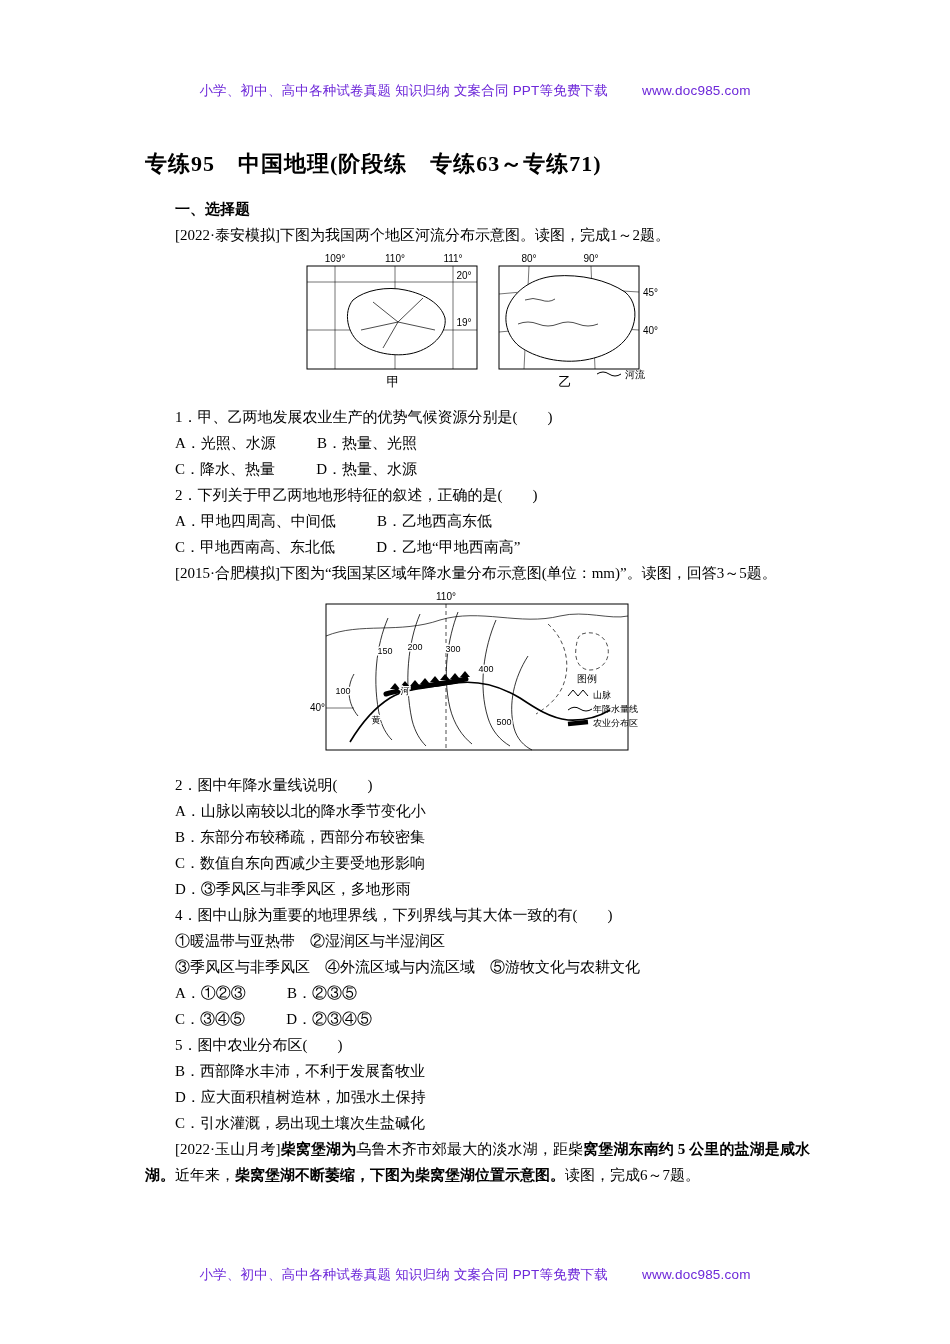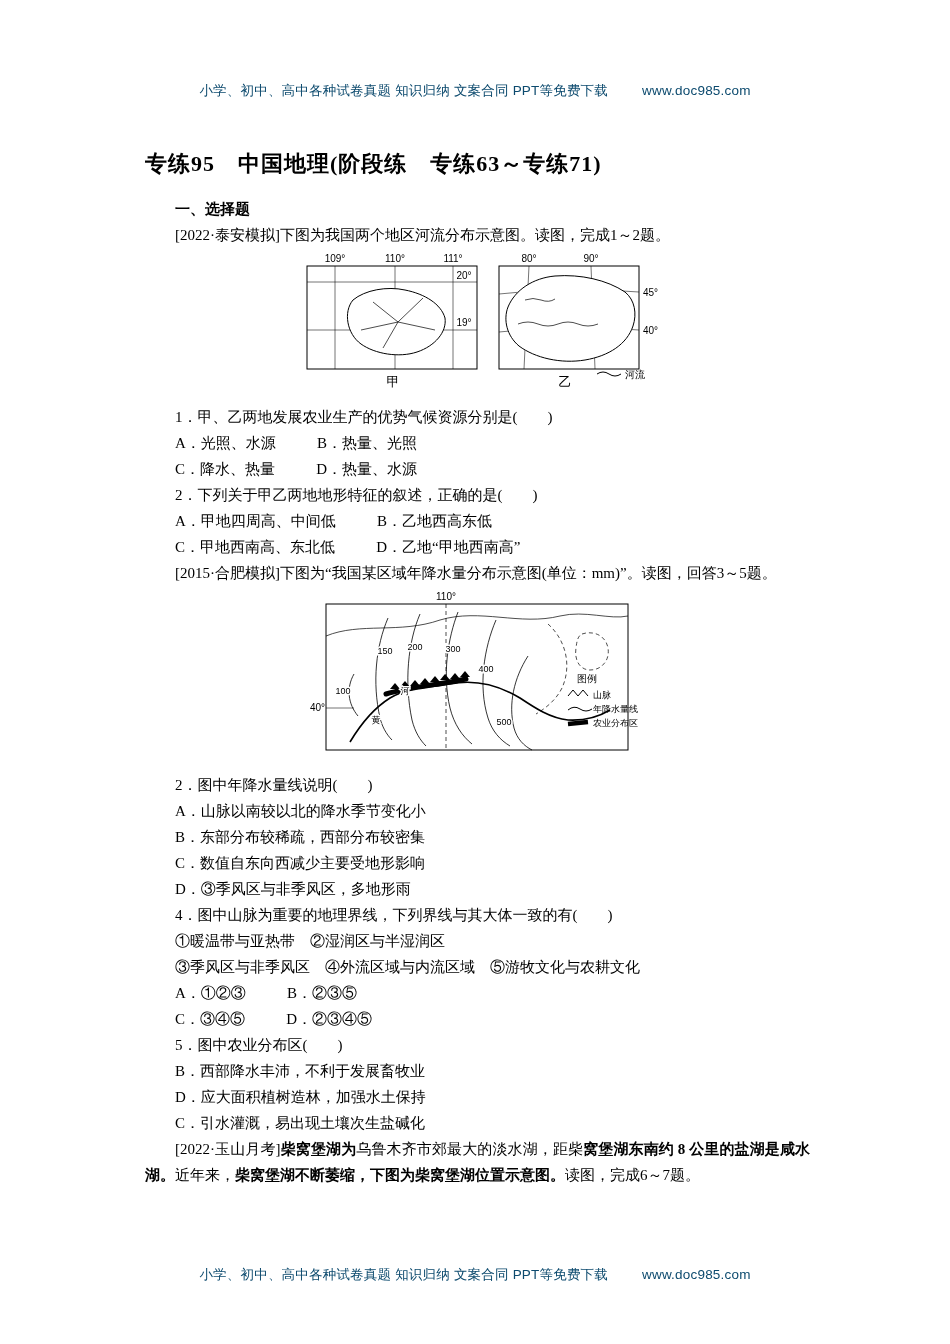--- a/index.html
+++ b/index.html
@@ -1,20 +1,20 @@
 <!DOCTYPE html>
 <html><head>
 <meta charset="utf-8">
 <style>
   * { margin:0; padding:0; box-sizing:border-box; }
   html,body { background:#ffffff; }
   body { width:950px; height:1344px; font-family:"Liberation Serif","DejaVu Serif",serif; color:#000; }
   .page { position:relative; width:950px; height:1344px; padding:128px 140px 0 145px; background:#fff; overflow:hidden; }
 
-  .pf { position:absolute; left:0; width:950px; text-align:center; font-size:13.5px; color:#0c4a6e;
+  .pf { position:absolute; left:0; width:950px; text-align:center; font-size:13.5px; color:#6d28d9;
         font-family:"Liberation Sans","DejaVu Sans",sans-serif; letter-spacing:.2px; }
   .pf .url { margin-left:34px; }
   .header { top:82px; }
   .footer { top:1266px; }
 
   .doc-title { font-size:22px; line-height:32px; font-weight:bold; text-align:left; margin:20px 0 16px; letter-spacing:1px; }
 
   .body-txt { font-size:15px; line-height:26px; text-align:justify; }
   .section-heading { font-weight:bold; text-indent:2em; font-size:15px; line-height:26px; }
   p.intro { text-indent:2em; }
@@ -193,21 +193,21 @@
       </div>
     </div>
 
     <div>
       <div class="stem">5．图中农业分布区(　　)</div>
       <div class="opt-row"><span class="opt">B．西部降水丰沛，不利于发展畜牧业</span></div>
       <div class="opt-row"><span class="opt">D．应大面积植树造林，加强水土保持</span></div>
       <div class="opt-row"><span class="opt">C．引水灌溉，易出现土壤次生盐碱化</span></div>
     </div>
 
-    <p class="intro"><span>[2022·玉山月考]</span><span class="seg-bold">柴窝堡湖为</span><span>乌鲁木齐市郊最大的淡水湖，距柴</span><span class="seg-bold">窝堡湖东南约 8 公里的</span><span class="seg-bold">盐湖是咸水湖。</span><span>近年来，</span><span class="seg-bold">柴窝堡湖不断萎缩，</span><span class="seg-bold">下图为柴窝堡湖位置示意图。</span><span>读图，完成6～7题。</span></p>
+    <p class="intro"><span>[2022·玉山月考]</span><span class="seg-bold">柴窝堡湖为</span><span>乌鲁木齐市郊最大的淡水湖，距柴</span><span class="seg-bold">窝堡湖东南约 5 公里的</span><span class="seg-bold">盐湖是咸水湖。</span><span>近年来，</span><span class="seg-bold">柴窝堡湖不断萎缩，</span><span class="seg-bold">下图为柴窝堡湖位置示意图。</span><span>读图，完成6～7题。</span></p>
 
   </div>
 
   <div class="pf footer">
     <span>小学、初中、高中各种试卷真题 知识归纳 文案合同 PPT等免费下载</span><span class="url">www.doc985.com</span>
   </div>
 
 </div>
 
 </body></html>

